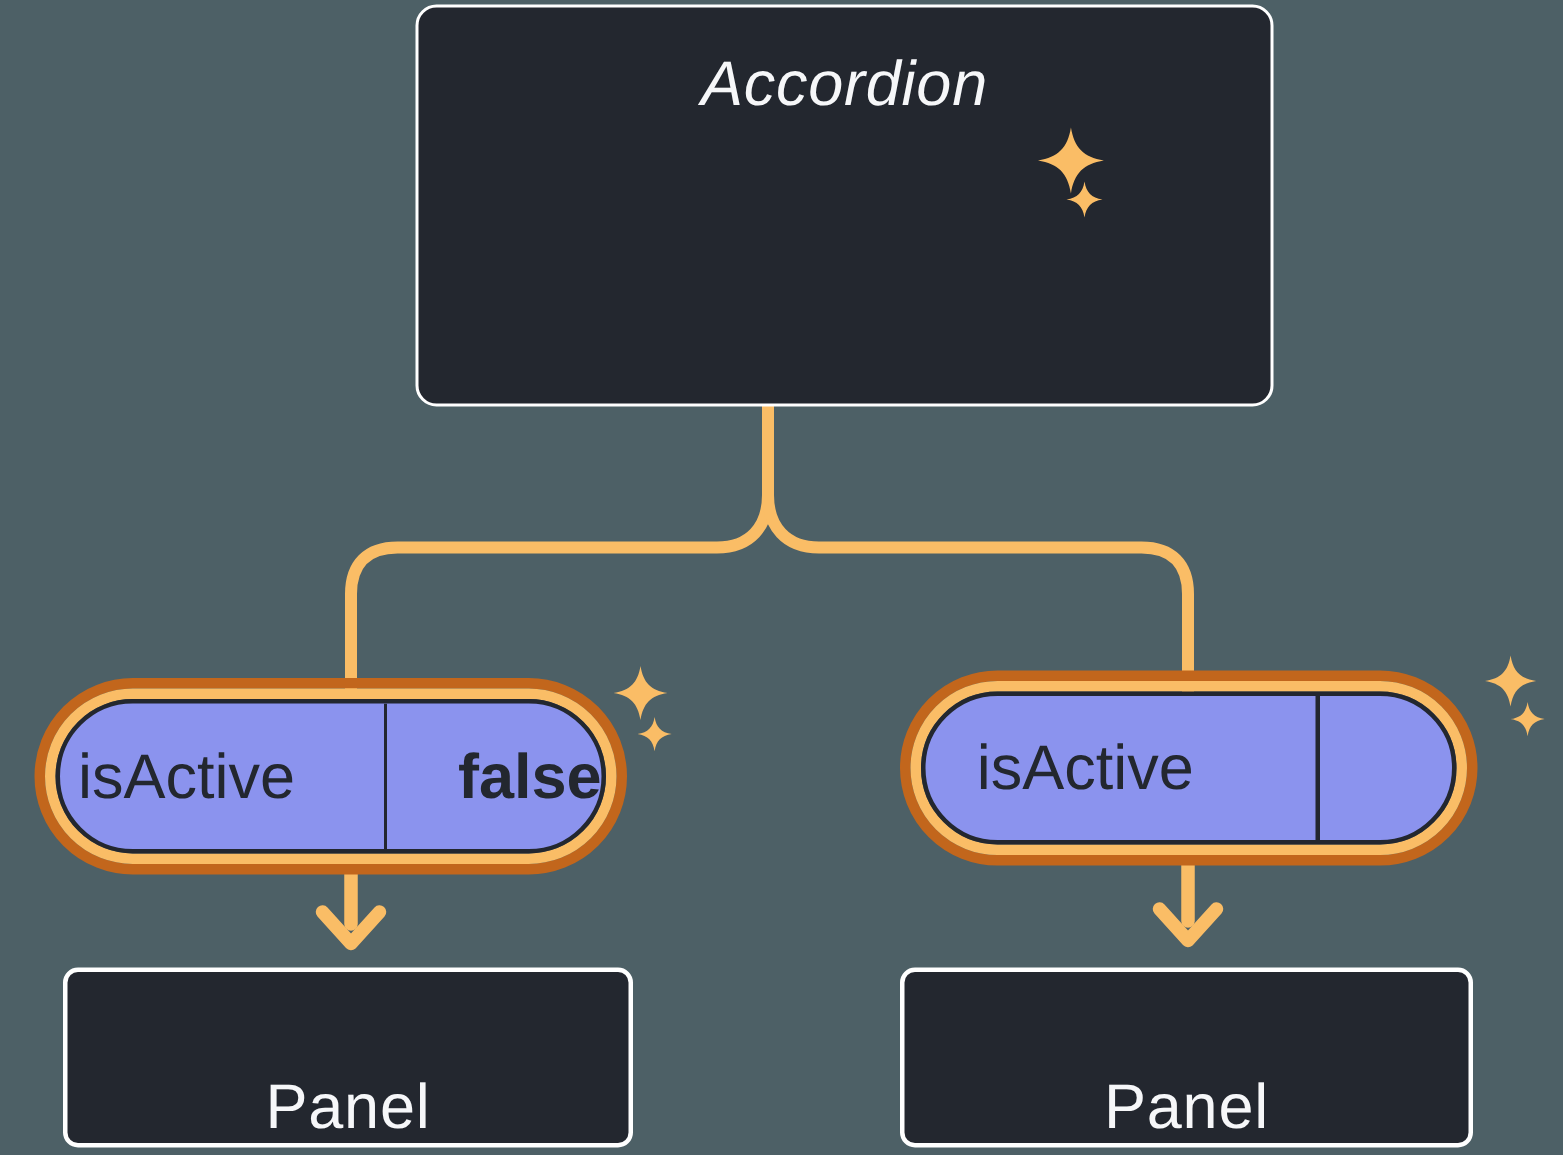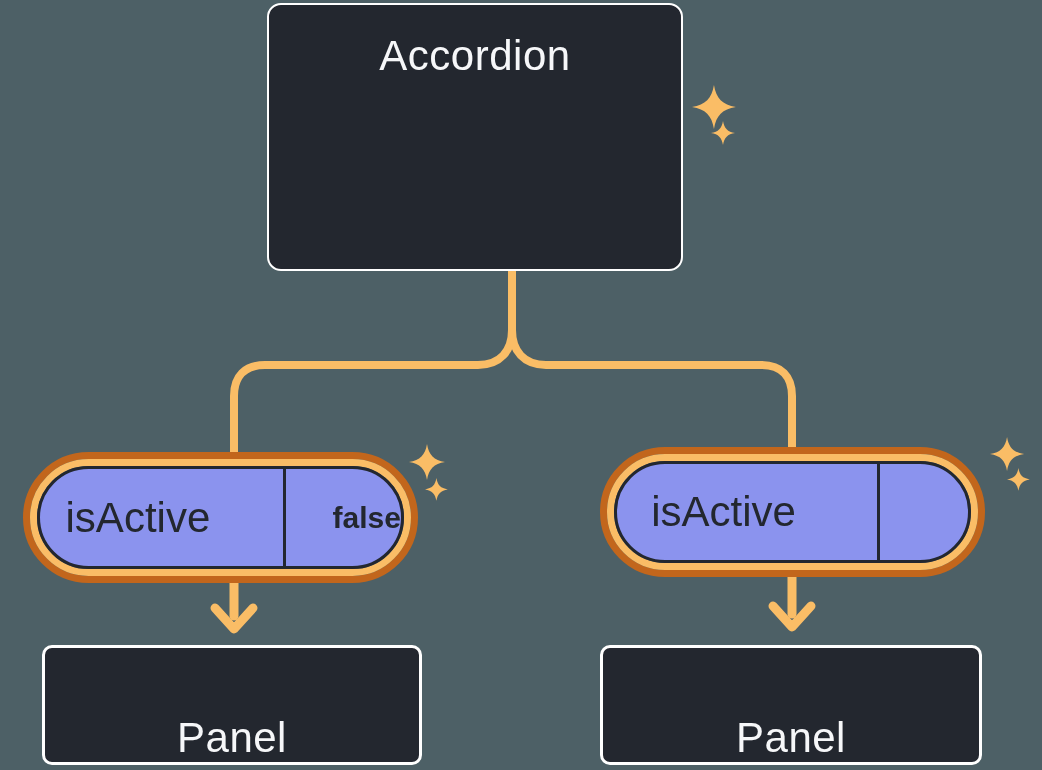--- a/index.html
+++ b/index.html
@@ -54,21 +54,21 @@
   }
   .sparkle { fill: var(--connector); }
 
   .node-box {
     position: absolute;
     background: var(--card-bg);
     border: 2px solid var(--card-border);
     border-radius: 14px;
     z-index: 1;
   }
-  .accordion-box { left: 267px; top: 3px; width: 416px; height: 268px; }
+  .accordion-box { left: 277px; top: 3px; width: 572px; height: 268px; font-style: italic; }
   .accordion-title {
     position: absolute;
     left: 0; right: 0; top: 27px;
     text-align: center;
     font-size: 42px;
     font-weight: 500;
     letter-spacing: 0.5px;
     color: var(--title-text);
   }
 
@@ -133,21 +133,21 @@
     display: flex; align-items: center; justify-content: center;
     font-size: 42px;
     color: var(--dark-text);
   }
   .prop-pill-left .prop-cell-name { width: 207px; }
   .prop-pill-right .prop-cell-name { width: 213px; }
   .prop-divider { width: 3px; background: var(--dark-text); }
   .prop-cell-value {
     flex: 1;
     display: flex; align-items: center; justify-content: center;
-    font-size: 30px;
+    font-size: 42px;
     font-weight: 700;
     color: var(--dark-text);
   }
 
   
   .panel-box {
     border-radius: 10px;
     border-width: 3px;
     display: flex; align-items: flex-end; justify-content: center;
     font-size: 42px;

